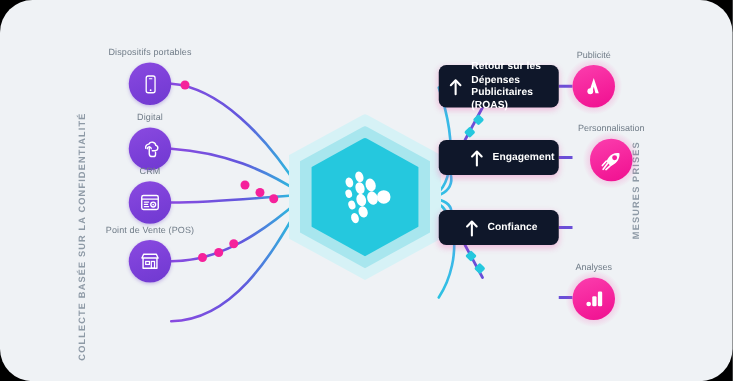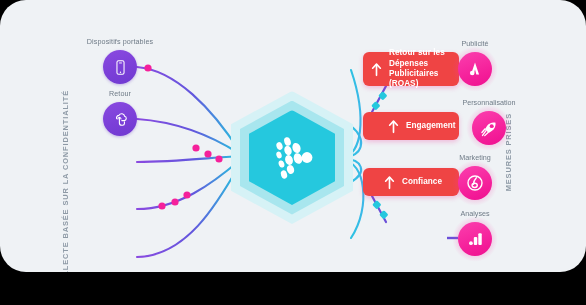--- a/index.html
+++ b/index.html
@@ -11,21 +11,21 @@
     width: 586px;
     height: 305px;
     overflow: hidden;
     font-family: "Liberation Sans", sans-serif;
   }
 
   #canvas {
     position: absolute;
     left: 0; top: 0;
     width: 586px;
-    height: 272px;
+    height: 305px;
     background: #eff2f5;
     border-radius: 26px;
     overflow: hidden;
   }
 
   
   .vcap {
     position: absolute;
     color: #8e9aa6;
     font-size: 7.4px;
@@ -96,28 +96,27 @@
   #hex-logo {
     position: absolute;
     left: 50%; top: 50%;
     transform: translate(-50%, -50%);
     width: 46px; height: 50px;
   }
 
   
   .outcome {
     position: absolute;
-    background: #ef4444;
+    background: #0f172a;
     border-radius: 6px;
     box-shadow: 0 2px 5px rgba(240,48,155,0.28);
     display: flex;
     align-items: center;
     padding: 0 8px 0 6px;
     box-sizing: border-box;
-    margin-left: 12px;
   }
   .outcome .arw {
     flex: 0 0 auto;
     width: 15px;
     margin-right: 5px;
     display: flex;
     align-items: center;
     justify-content: center;
   }
   .outcome .otext {
@@ -232,31 +231,56 @@
     <div class="bubble">
       <svg width="17" height="17" viewBox="0 0 24 24">
         <rect x="7" y="2.5" width="10" height="19" rx="2.2" fill="none" stroke="#fff" stroke-width="1.5"></rect>
         <line x1="10.6" y1="5.6" x2="13.4" y2="5.6" stroke="#fff" stroke-width="1.3" stroke-linecap="round"></line>
         <circle cx="12" cy="18.6" r="1" fill="#fff"></circle>
       </svg>
     </div>
   </div>
 
   <div class="src" style="left:103px; top:102px;">
-    <div class="cap">Retour</div>
+    <div class="cap">Digital</div>
     <div class="bubble">
       <svg width="18" height="18" viewBox="0 0 24 24">
         <path d="M7.5,11.5 a3.4,3.4 0 0 1 3.2,-4.4 a4,4 0 0 1 7.5,1.3 a2.9,2.9 0 0 1 -0.6,5.7 h-3.2" fill="none" stroke="#fff" stroke-width="1.5" stroke-linecap="round" stroke-linejoin="round"></path>
         <path d="M11.2,9.8 v7.4 M11.2,17.2 c0,1.9 1.6,3.1 3.3,3.1 h1.1 c1.5,0 2.3,-1 2.3,-2.3 v-2.4" fill="none" stroke="#fff" stroke-width="1.5" stroke-linecap="round" stroke-linejoin="round"></path>
         <path d="M9.1,12.1 a2.1,2.1 0 0 1 4.2,0" fill="none" stroke="#fff" stroke-width="1.4" stroke-linecap="round"></path>
       </svg>
     </div>
   </div>
 
-
+  <div class="src" style="left:103px; top:145px;">
+    <div class="cap">CRM</div>
+    <div class="bubble">
+      <svg width="18" height="18" viewBox="0 0 24 24">
+        <rect x="3.2" y="4.5" width="17.6" height="15" rx="1.8" fill="none" stroke="#fff" stroke-width="1.5"></rect>
+        <line x1="3.2" y1="8.4" x2="20.8" y2="8.4" stroke="#fff" stroke-width="1.4"></line>
+        <line x1="6" y1="11.5" x2="10.5" y2="11.5" stroke="#fff" stroke-width="1.3" stroke-linecap="round"></line>
+        <line x1="6" y1="14" x2="9.5" y2="14" stroke="#fff" stroke-width="1.3" stroke-linecap="round"></line>
+        <line x1="6" y1="16.5" x2="10.5" y2="16.5" stroke="#fff" stroke-width="1.3" stroke-linecap="round"></line>
+        <circle cx="15.4" cy="14.2" r="2.6" fill="none" stroke="#fff" stroke-width="1.5"></circle>
+        <circle cx="15.4" cy="14.2" r="0.9" fill="#fff"></circle>
+      </svg>
+    </div>
+  </div>
+
+  <div class="src" style="left:103px; top:192px;">
+    <div class="cap">Point de Vente (POS)</div>
+    <div class="bubble">
+      <svg width="18" height="18" viewBox="0 0 24 24">
+        <path d="M3.4,8.6 L5.2,4.6 h13.6 l1.8,4 z" fill="none" stroke="#fff" stroke-width="1.5" stroke-linejoin="round"></path>
+        <path d="M4.6,8.6 v10.8 h14.8 v-10.8" fill="none" stroke="#fff" stroke-width="1.5" stroke-linejoin="round"></path>
+        <rect x="7.4" y="12.2" width="4" height="3.2" fill="none" stroke="#fff" stroke-width="1.3"></rect>
+        <rect x="13.4" y="12.2" width="3.4" height="7.2" fill="none" stroke="#fff" stroke-width="1.3"></rect>
+      </svg>
+    </div>
+  </div>
 
 
   <div id="hexwrap">
     <div class="hex" id="hex-halo2"></div>
     <div class="hex" id="hex-halo1"></div>
     <div class="hex" id="hex-core"></div>
     <svg id="hex-logo" viewBox="0 0 46 50">
       <g fill="#ffffff">
         <ellipse cx="10.5" cy="13.0" rx="3.0" ry="4.0" transform="rotate(-18 10.5 13.0)"></ellipse>
         <ellipse cx="18.5" cy="8.5" rx="3.2" ry="4.4" transform="rotate(-18 18.5 8.5)"></ellipse>
@@ -320,31 +344,20 @@
     <div class="glow"></div>
     <div class="disc">
       <svg width="19" height="19" viewBox="0 0 24 24">
         <path d="M19.6,4.6 C16,3.6 11,5.2 8.6,9.0 l-2.4,3.8 l4.8,4.8 l3.8,-2.4 c3.8,-2.4 5.4,-7.4 4.8,-10.6 z" fill="#fff"></path>
         <circle cx="14.8" cy="9.0" r="2.5" fill="#f5219b"></circle>
         <path d="M7.6,14.8 L3.2,20.8 M6.2,12.6 L2.4,17.0 M10.2,17.2 L6.0,21.0" stroke="#fff" stroke-width="1.7" stroke-linecap="round" fill="none"></path>
       </svg>
     </div>
   </div>
 
-  <div class="channel" style="left:458px; top:166px;">
-    <div class="cap">Marketing</div>
-    <div class="glow"></div>
-    <div class="disc">
-      <svg width="20" height="20" viewBox="0 0 24 24">
-        <circle cx="12" cy="12" r="8.4" fill="none" stroke="#fff" stroke-width="1.7"></circle>
-        <path d="M13.6,5.8 C11.4,8.2 10.2,11.0 10.2,13.6" fill="none" stroke="#fff" stroke-width="1.7" stroke-linecap="round"></path>
-        <ellipse cx="11.6" cy="14.8" rx="3.1" ry="2.6" fill="none" stroke="#fff" stroke-width="1.7"></ellipse>
-      </svg>
-    </div>
-  </div>
 
   <div class="channel" style="left:458px; top:222px;">
     <div class="cap">Analyses</div>
     <div class="glow"></div>
     <div class="disc">
       <svg width="18" height="18" viewBox="0 0 24 24">
         <circle cx="6.6" cy="17.6" r="2.5" fill="#fff"></circle>
         <rect x="10.4" y="9.2" width="4.6" height="10.8" rx="1.4" fill="#fff"></rect>
         <rect x="16.4" y="4.2" width="4.6" height="15.8" rx="1.4" fill="#fff"></rect>
       </svg>

